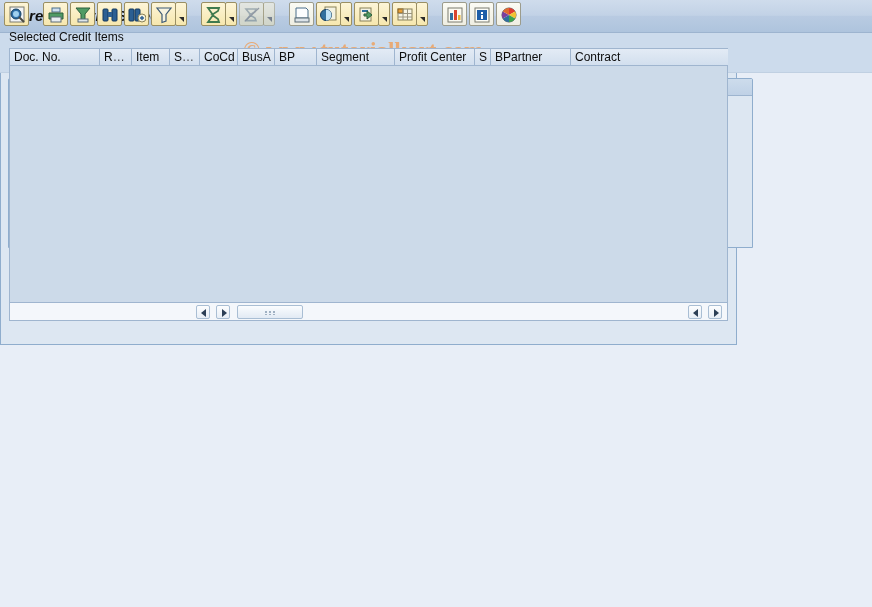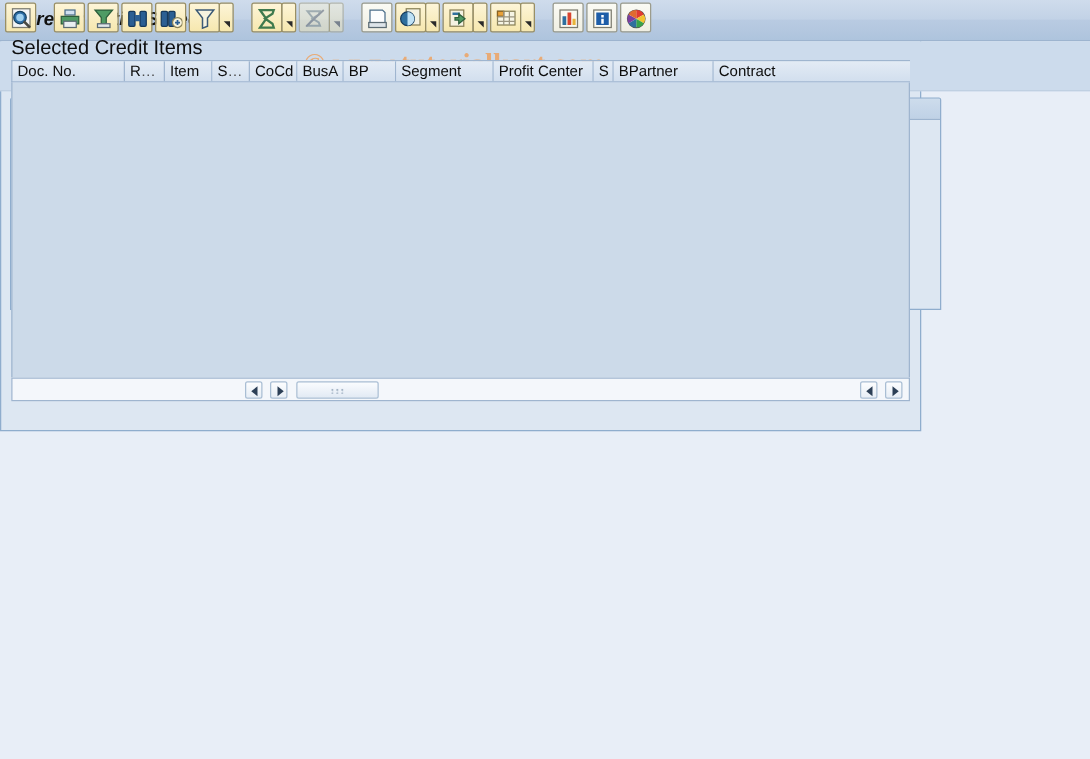--- a/index.html
+++ b/index.html
@@ -137,21 +137,21 @@
   .tb-drop:after {
     content: ""; position: absolute; right: 2px; bottom: 3px;
     width: 0; height: 0;
     border-left: 5px solid transparent;
     border-top: 5px solid #2a2a2a;
   }
   .tb-gap { display: inline-block; width: 12px; height: 1px; vertical-align: top; }
 
   .grid-title {
     position: absolute; left: 9px; top: 30px;
-    font-size: 16px; color: #0d0d0d; white-space: nowrap;
+    font-size: 12px; color: #0d0d0d; white-space: nowrap;
   }
 
   
   #alv { position: absolute; left: 9px; top: 48px; width: 719px; height: 273px; }
   .alv-headrow {
     position: relative;
     height: 18px;
     background: linear-gradient(to bottom, #dfe8f3 0%, #cfdcec 100%);
     border-top: 1px solid #9fb5cf;
     border-bottom: 1px solid #9fb5cf;

